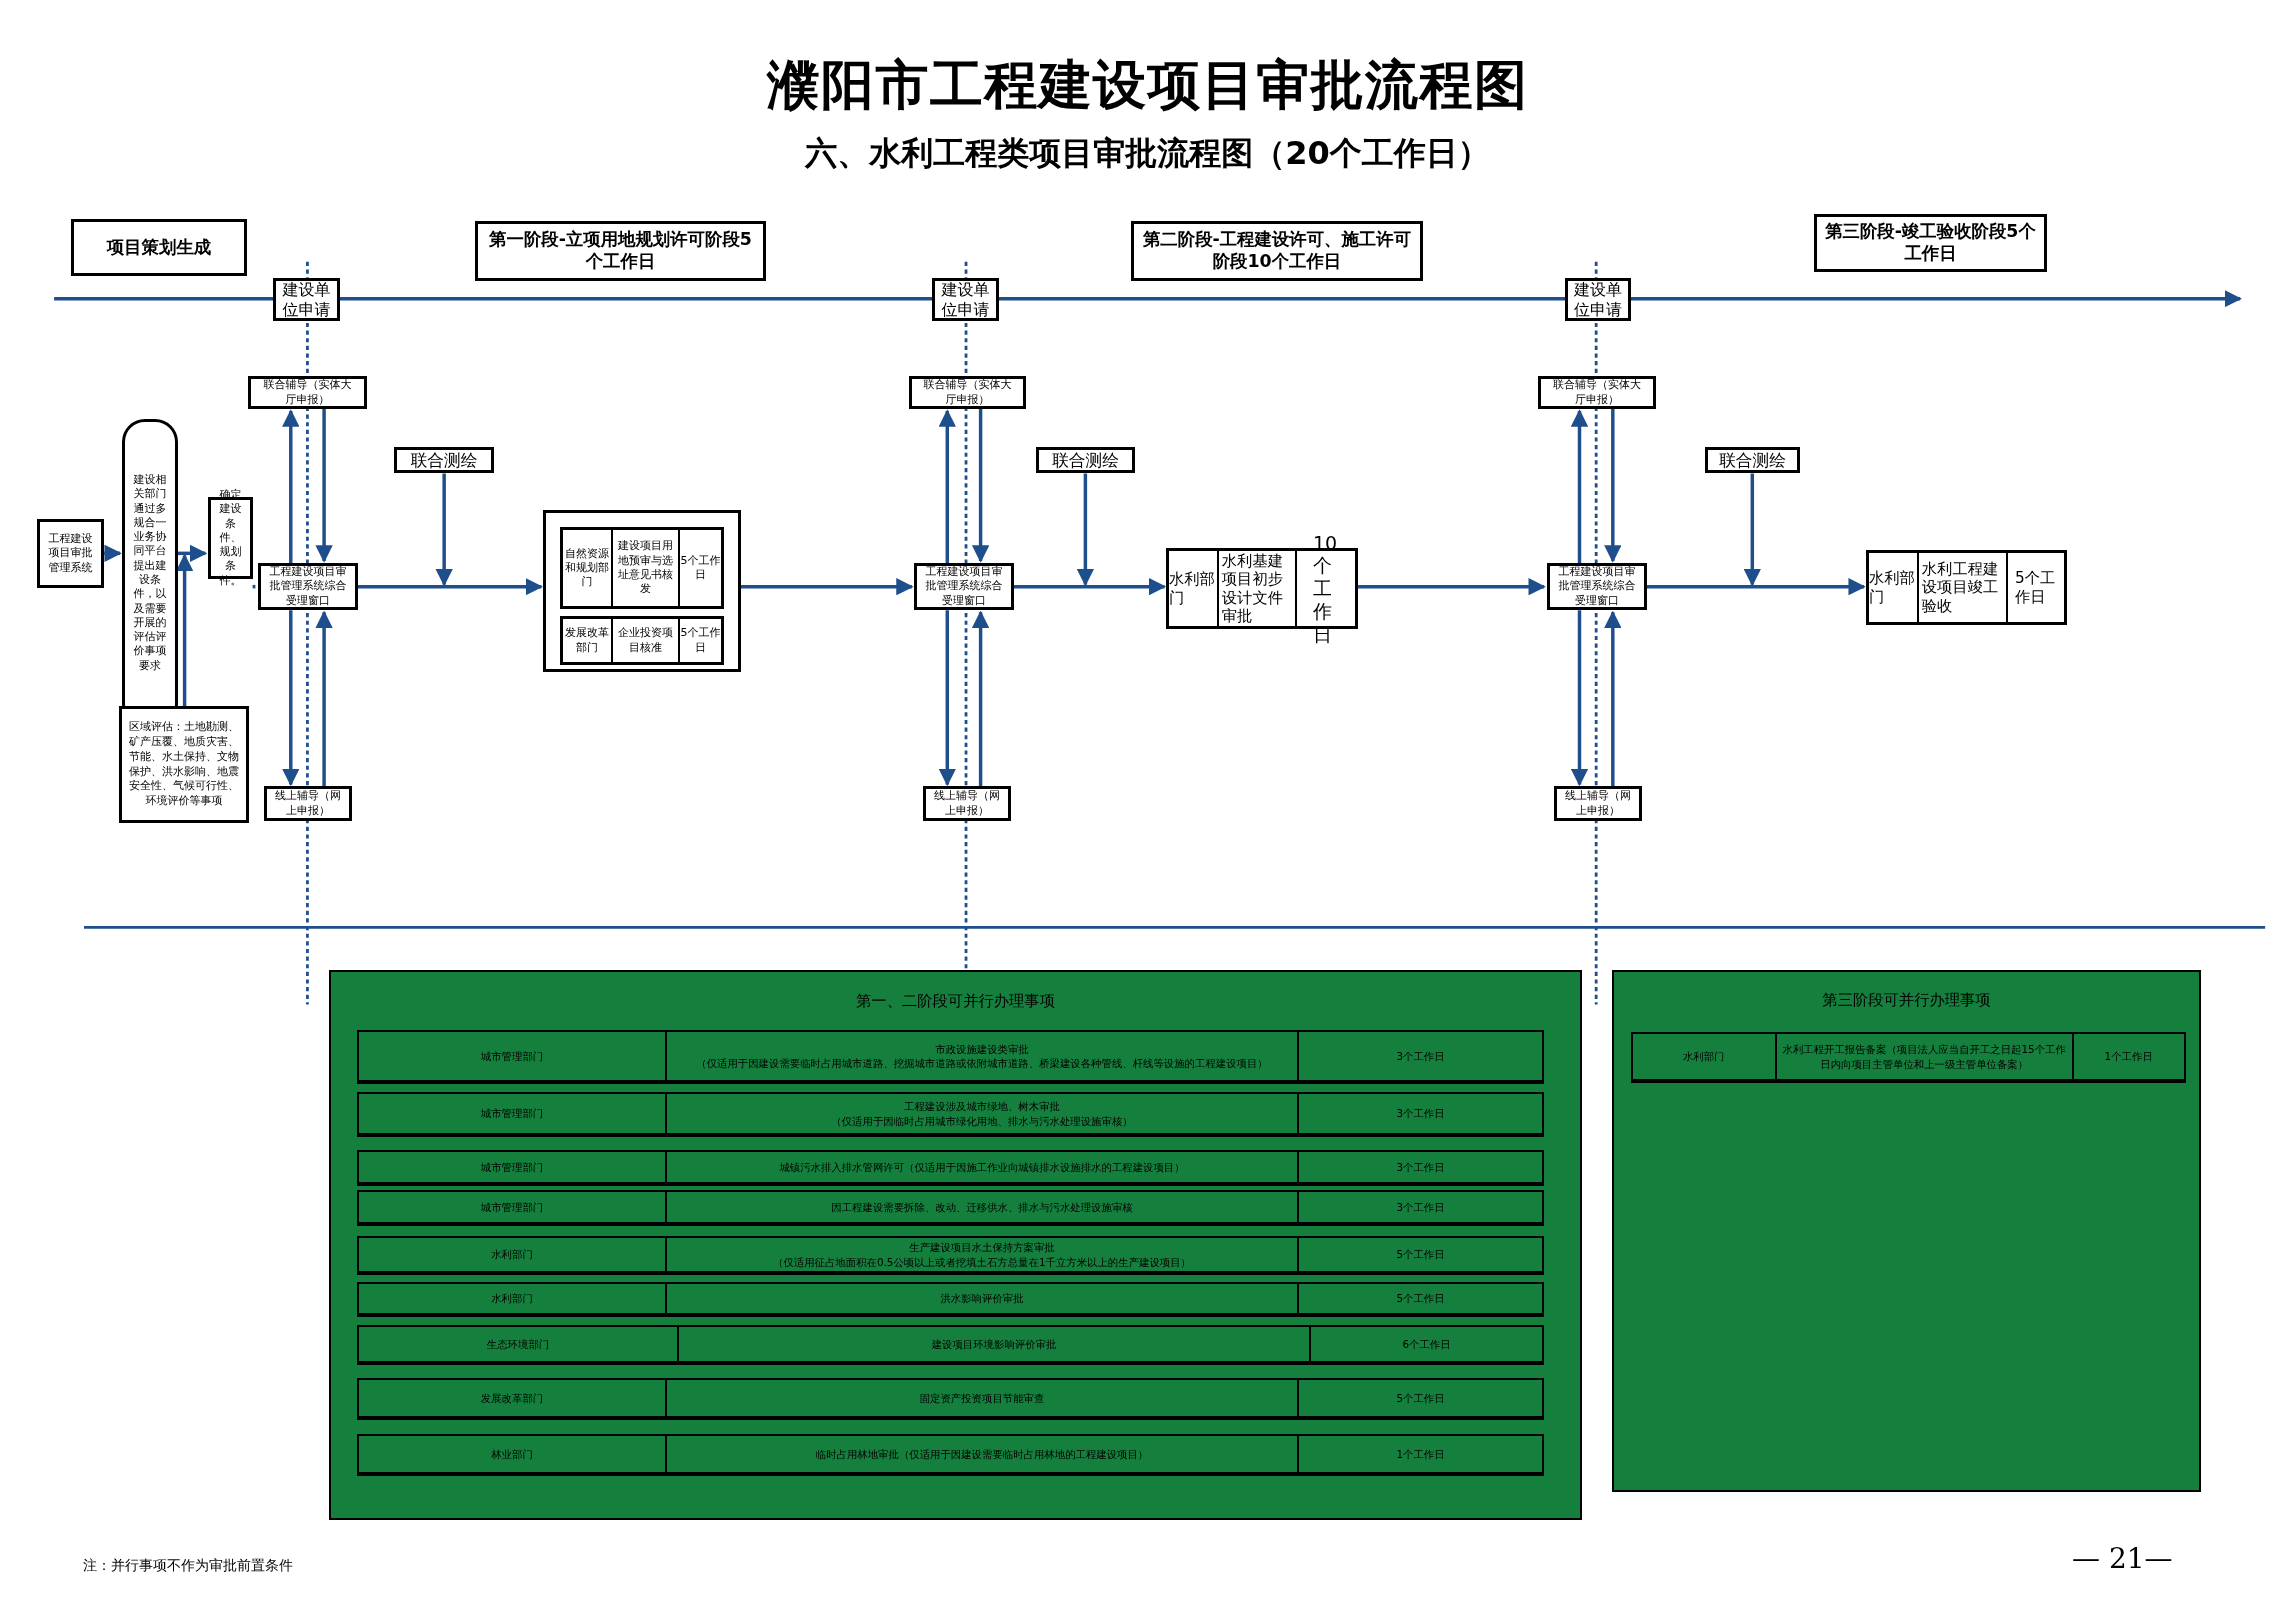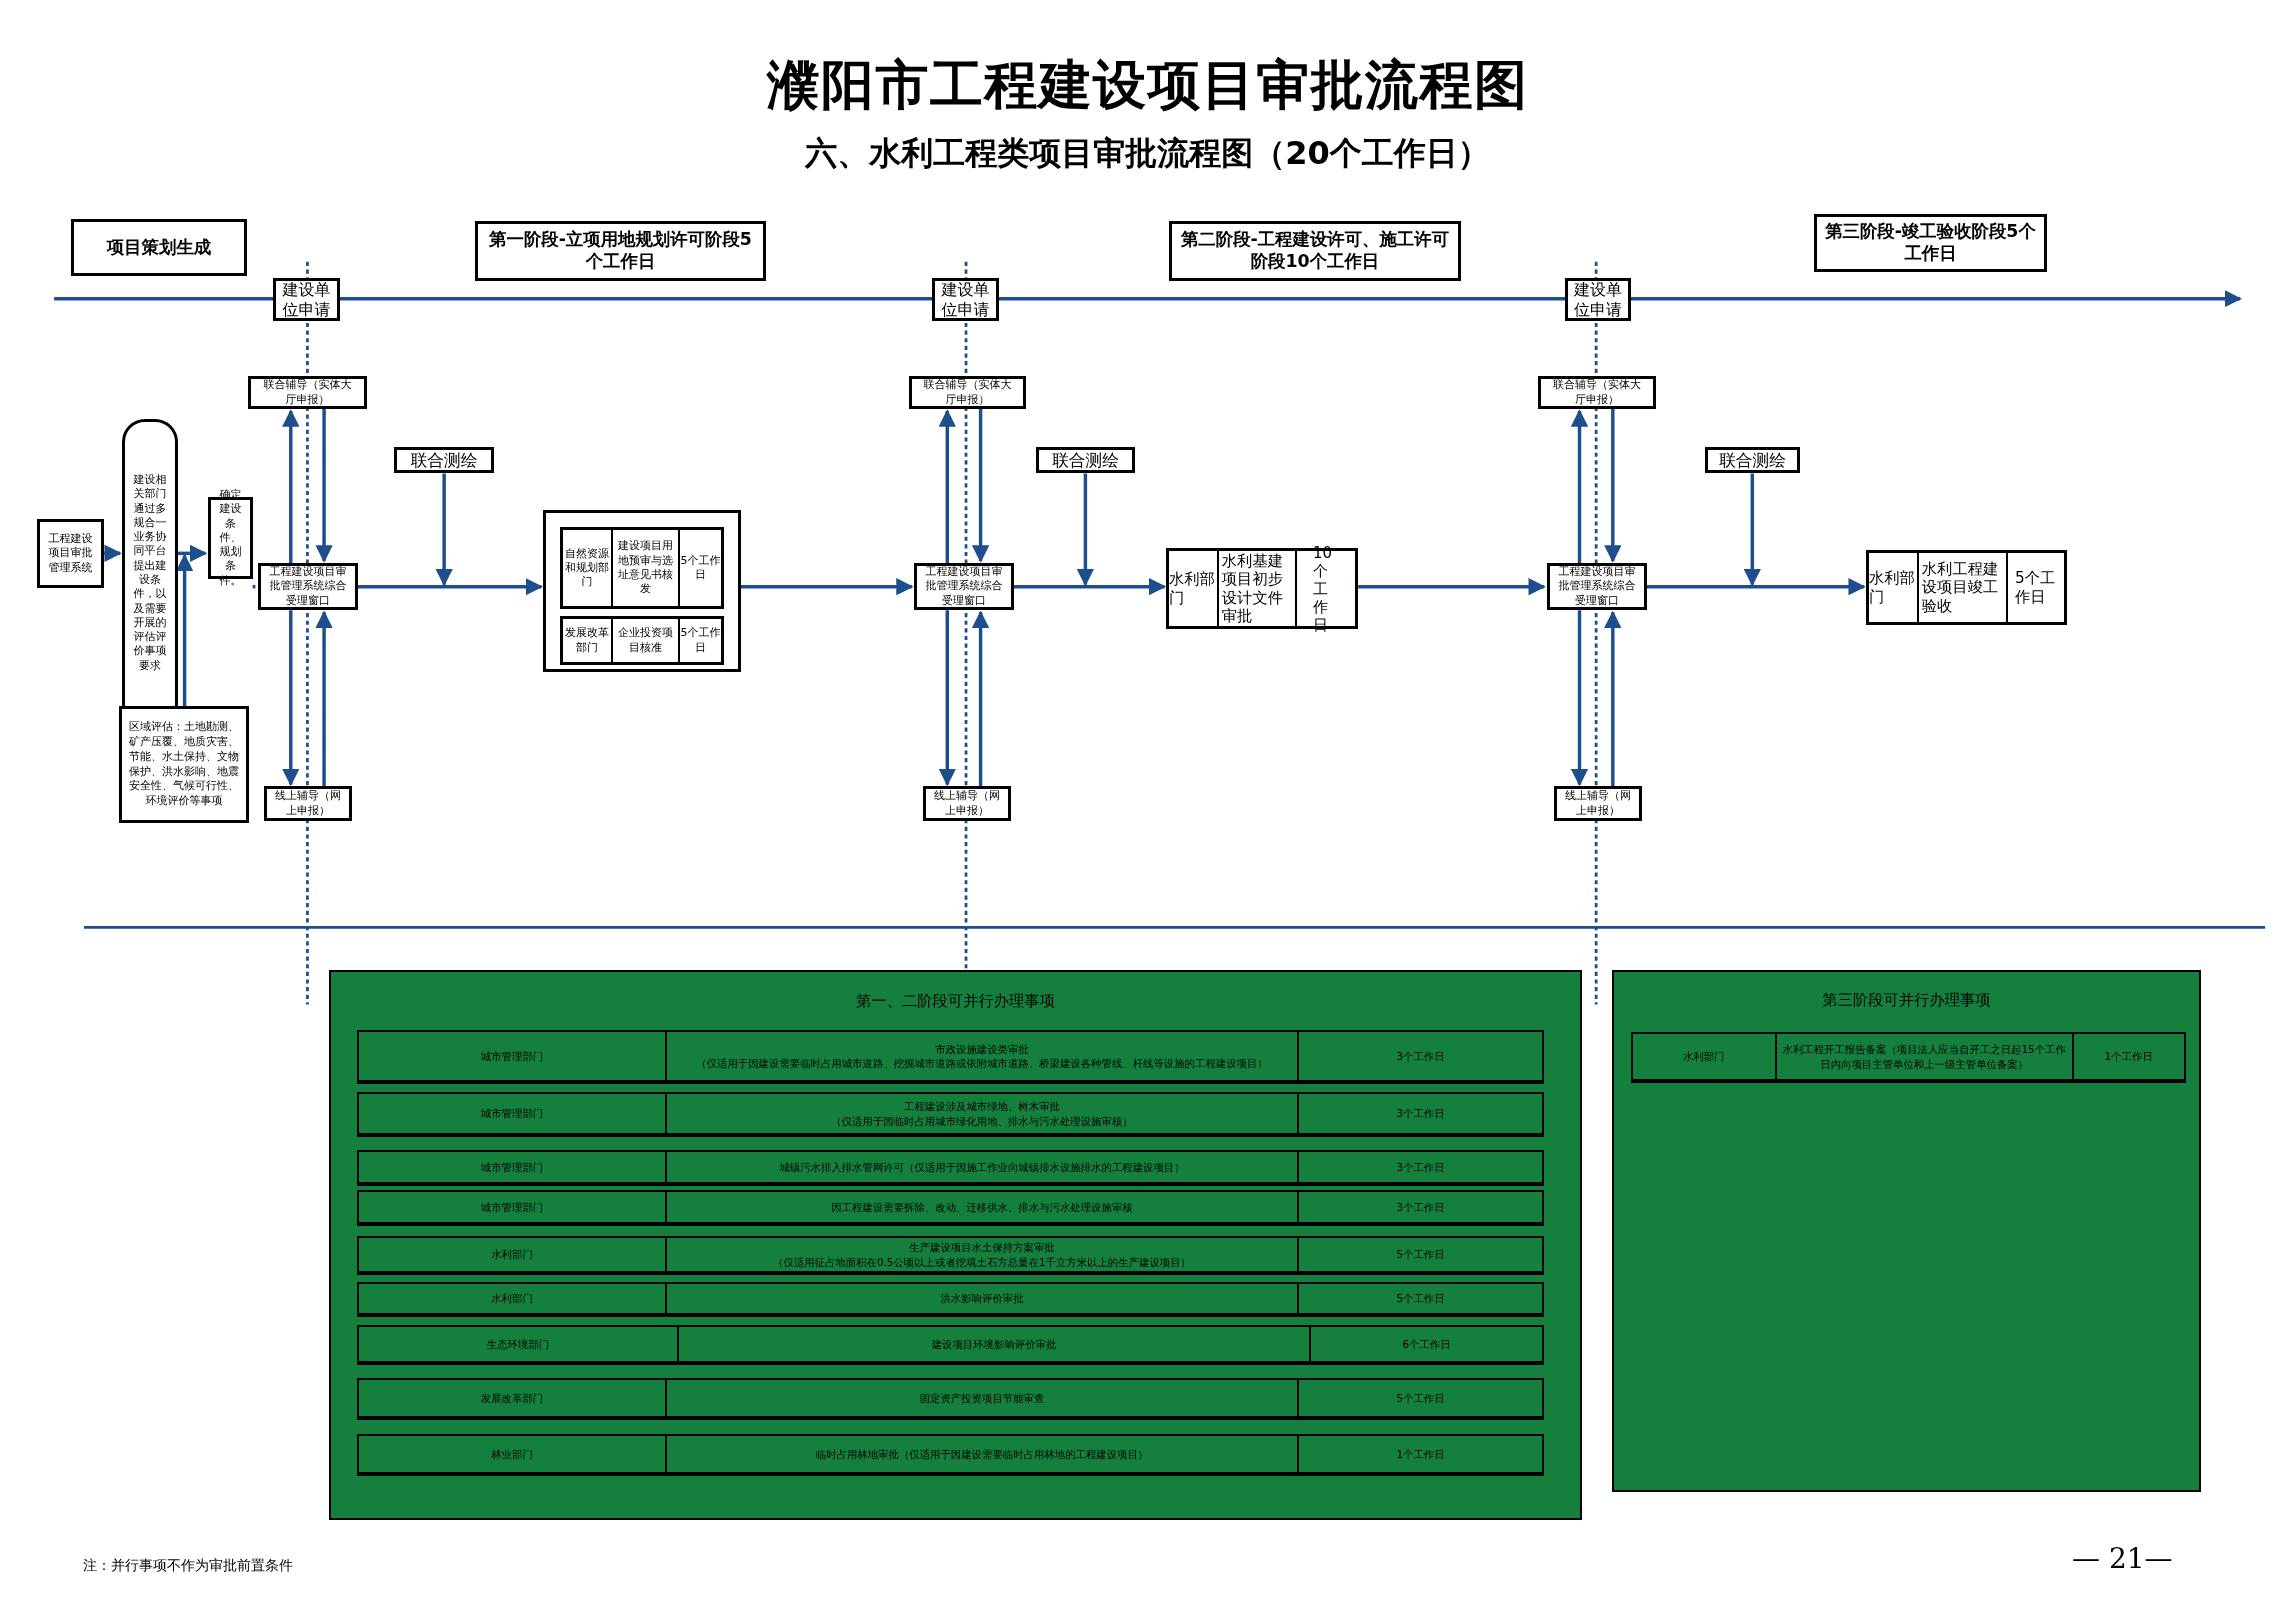--- a/index.html
+++ b/index.html
@@ -83,21 +83,21 @@
       <line x1="266" y1="1017" x2="266" y2="800" marker-end="url(#ah)"></line>
       <line x1="364" y1="845" x2="368" y2="845"></line>
     </g>
 </svg>
 
 <div class="title" id="main-title">濮阳市工程建设项目审批流程图</div>
 <div class="title" id="sub-title">六、水利工程类项目审批流程图（20个工作日）</div>
 
 <div class="box phase" style="left:71px;top:219px;width:176px;height:57px;">项目策划生成</div>
 <div class="box phase" style="left:475px;top:221px;width:291px;height:60px;">第一阶段-立项用地规划许可阶段5个工作日</div>
-<div class="box phase" style="left:1169px;top:221px;width:292px;height:60px;">第二阶段-工程建设许可、施工许可阶段10个工作日</div>
+<div class="box phase" style="left:1131px;top:221px;width:292px;height:60px;">第二阶段-工程建设许可、施工许可阶段10个工作日</div>
 <div class="box phase" style="left:1814px;top:214px;width:233px;height:58px;">第三阶段-竣工验收阶段5个工作日</div>
 
 <div class="box apply" style="left:273px;top:278px;width:67px;height:43px;padding:0 4.2px;">建设单位申请</div>
 <div class="box apply" style="left:932px;top:278px;width:67px;height:43px;padding:0 4.2px;">建设单位申请</div>
 <div class="box apply" style="left:1565px;top:278px;width:66px;height:43px;padding:0 4.2px;">建设单位申请</div>
 
 <div class="box guide" style="left:248px;top:376px;width:119px;height:33px;padding:0 9.7px;">联合辅导（实体大厅申报）</div>
 <div class="box guide" style="left:909px;top:376px;width:117px;height:33px;padding:0 9.7px;">联合辅导（实体大厅申报）</div>
 <div class="box guide" style="left:1538px;top:376px;width:118px;height:33px;padding:0 9.7px;">联合辅导（实体大厅申报）</div>
 
@@ -127,21 +127,21 @@
   <div class="nrow" style="top:103px;height:49px;">
     <div class="ncell" style="width:50px;">发展改革部门</div>
     <div class="ncell" style="width:67px;">企业投资项目核准</div>
     <div class="ncell" style="flex:1;">5个工作日</div>
   </div>
 </div>
 
 <div class="cellbox" style="left:1166px;top:548px;width:192px;height:81px;">
   <div class="cell" style="width:50px;font-size:15.3px;line-height:1.2;">水利部门</div>
   <div class="cell" style="width:78px;font-size:15.3px;line-height:1.2;padding:0 2.8px;">水利基建项目初步设计文件审批</div>
-  <div class="cell" style="flex:1;font-size:15px;line-height:1.2;padding:0 16px;">10个工作日</div>
+  <div class="cell" style="flex:1;font-size:19px;line-height:1.2;padding:0 16px;">10个工作日</div>
 </div>
 
 <div class="cellbox" style="left:1866px;top:550px;width:201px;height:75px;">
   <div class="cell" style="width:50px;font-size:15.3px;line-height:1.2;">水利部门</div>
   <div class="cell" style="width:89px;font-size:15.3px;line-height:1.2;padding:0 2.8px;">水利工程建设项目竣工验收</div>
   <div class="cell" style="flex:1;font-size:15.3px;line-height:1.2;padding:0 7px;">5个工作日</div>
 </div>
 
 <div class="pbox" style="left:329px;top:970px;width:1253px;height:550px;">
   <div class="ptitle" style="top:19.4px;">第一、二阶段可并行办理事项</div>

